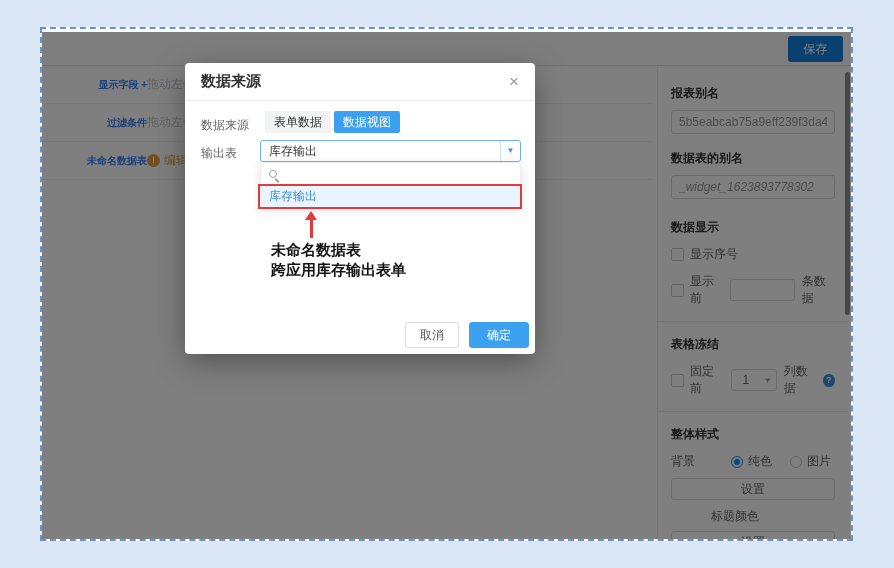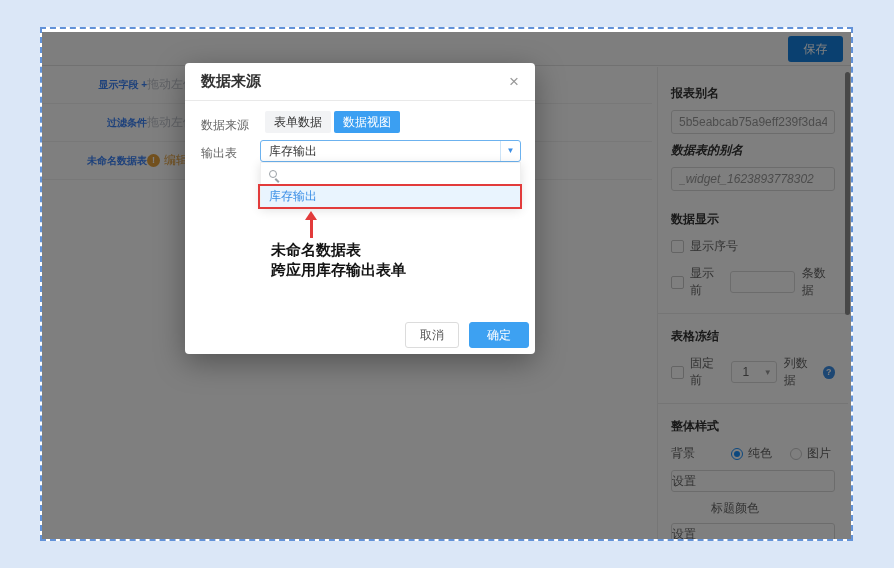--- a/index.html
+++ b/index.html
@@ -39,21 +39,21 @@
                  display:flex; align-items:center; margin:0 7px; font-size:12px; color:#666; }
   .mini-select .val { flex:1; text-align:center; }
   .mini-select .car { width:16px; font-size:8px; color:#999; text-align:center; }
   .help-ic { width:13px; height:13px; border-radius:50%; background:#3a8ee6; color:#fff; font-size:9px;
              font-weight:bold; text-align:center; line-height:13px; margin-left:5px; }
   .sb-div { border-top:1px solid #ebebeb; margin:14px -13px 0 -13px; }
   .radio { width:12px; height:12px; border-radius:50%; border:1px solid #c9c9c9; background:#fff; margin-right:5px; flex:none; }
   .radio.on { border-color:#1890ff; position:relative; }
   .radio.on::after { content:""; position:absolute; left:2px; top:2px; width:6px; height:6px; border-radius:50%; background:#1890ff; }
   .set-btn { width:100%; height:22px; line-height:20px; border:1px solid #d9d9d9; border-radius:3px;
-             background:#fff; color:#666; font-size:12px; cursor:pointer; }
+             background:#fff; color:#666; font-size:12px; text-align:center; cursor:pointer; }
 
   .scroll-thumb { position:absolute; right:1px; top:40px; width:5px; height:243px; background:#8f8f8f; border-radius:3px; }
 
   
   .overlay { position:absolute; left:0; top:3px; right:0; bottom:0; background:rgba(0,0,0,0.5); z-index:10; }
 
   
   .modal { position:absolute; left:143px; top:34px; width:350px; height:291px; background:#fff;
            border-radius:4px; box-shadow:0 8px 30px rgba(0,0,0,0.35); z-index:20; }
   .modal-header { height:38px; display:flex; align-items:center; padding:0 16px; border-bottom:1px solid #e9e9e9; }
@@ -109,21 +109,21 @@
         <span class="lrow-label">未命名数据表</span>
         <span class="warn-ic">!</span>
         <span class="warn-text">编辑界面只</span>
       </div>
     </div>
 
     <div class="sidebar">
       <div class="sb-h" style="margin-top:18px;">报表别名</div>
       <input class="sb-input" style="margin-top: 8px;" value="5b5eabcab75a9eff239f3da4">
 
-      <div class="sb-h" style="margin-top:8px;font-style:italic;">数据表的别名</div>
+      <div class="sb-h" style="margin-top:16px;">数据表的别名</div>
       <input class="sb-input" style="margin-top: 8px; font-style: italic;" value="_widget_1623893778302">
 
       <div class="sb-h" style="margin-top:20px;">数据显示</div>
       <div class="sb-row" style="margin-top:10px;">
         <span class="cbx"></span>
         <span>显示序号</span>
       </div>
       <div class="sb-row" style="margin-top:10px;">
         <span class="cbx"></span>
         <span>显示前</span>

